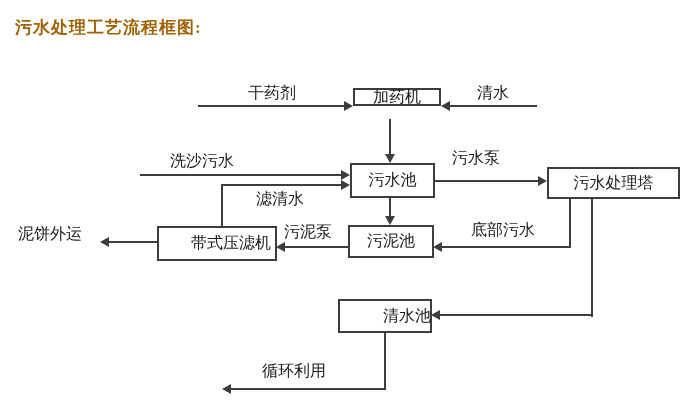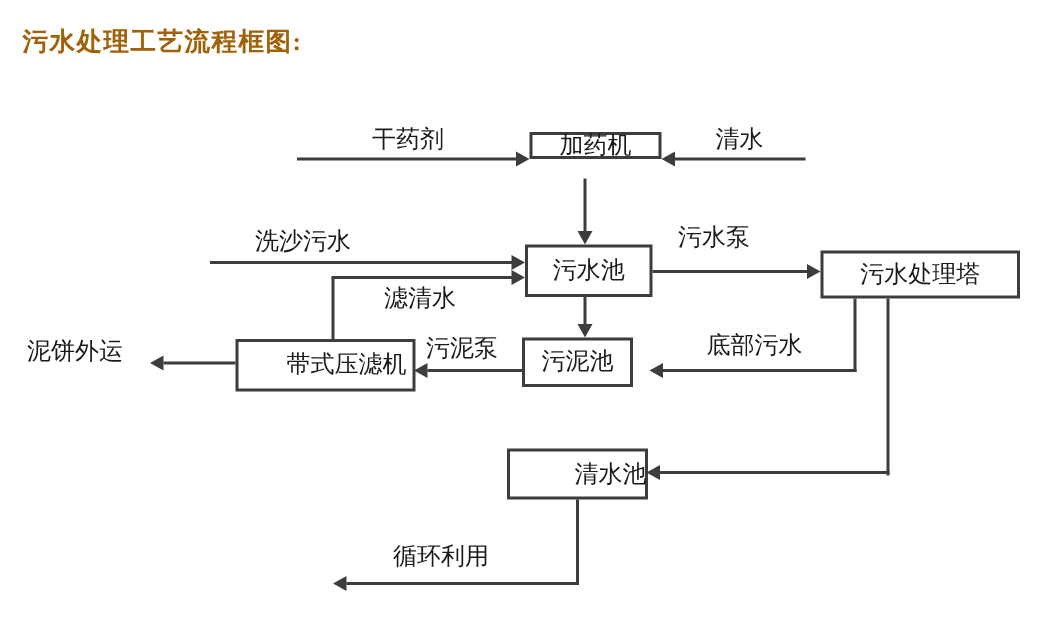--- a/index.html
+++ b/index.html
@@ -34,21 +34,21 @@
 </head>
 <body>
 
 <div class="canvas">
 
   <h1 class="title">污水处理工艺流程框图:</h1>
 
   <div class="node" style="left:353px;top:88px;width:88px;height:18px;">加药机</div>
   <div class="node" style="left:350px;top:163px;width:85px;height:35px;">污水池</div>
   <div class="node" style="left:547px;top:167px;width:133px;height:32px;">污水处理塔</div>
-  <div class="node" style="left:348px;top:225px;width:74px;height:33px;">污泥池</div>
+  <div class="node" style="left:348px;top:225px;width:86px;height:33px;">污泥池</div>
   <div class="node" style="left:157px;top:226px;width:120px;height:35px;padding-left:28px;">带式压滤机</div>
   <div class="node" style="left:338px;top:299px;width:94px;height:34px;padding-left:44px;">清水池</div>
 
   <div class="hl" style="left:198px;top:105px;width:147px;"></div>
   <div class="ar" style="left:344px;top:101px;"></div>
   <div class="elabel" style="left:248px;top:83px;">干药剂</div>
 
   <div class="al" style="left:441px;top:101px;"></div>
   <div class="hl" style="left:449px;top:105px;width:88px;"></div>
   <div class="elabel" style="left:477px;top:83px;">清水</div>

